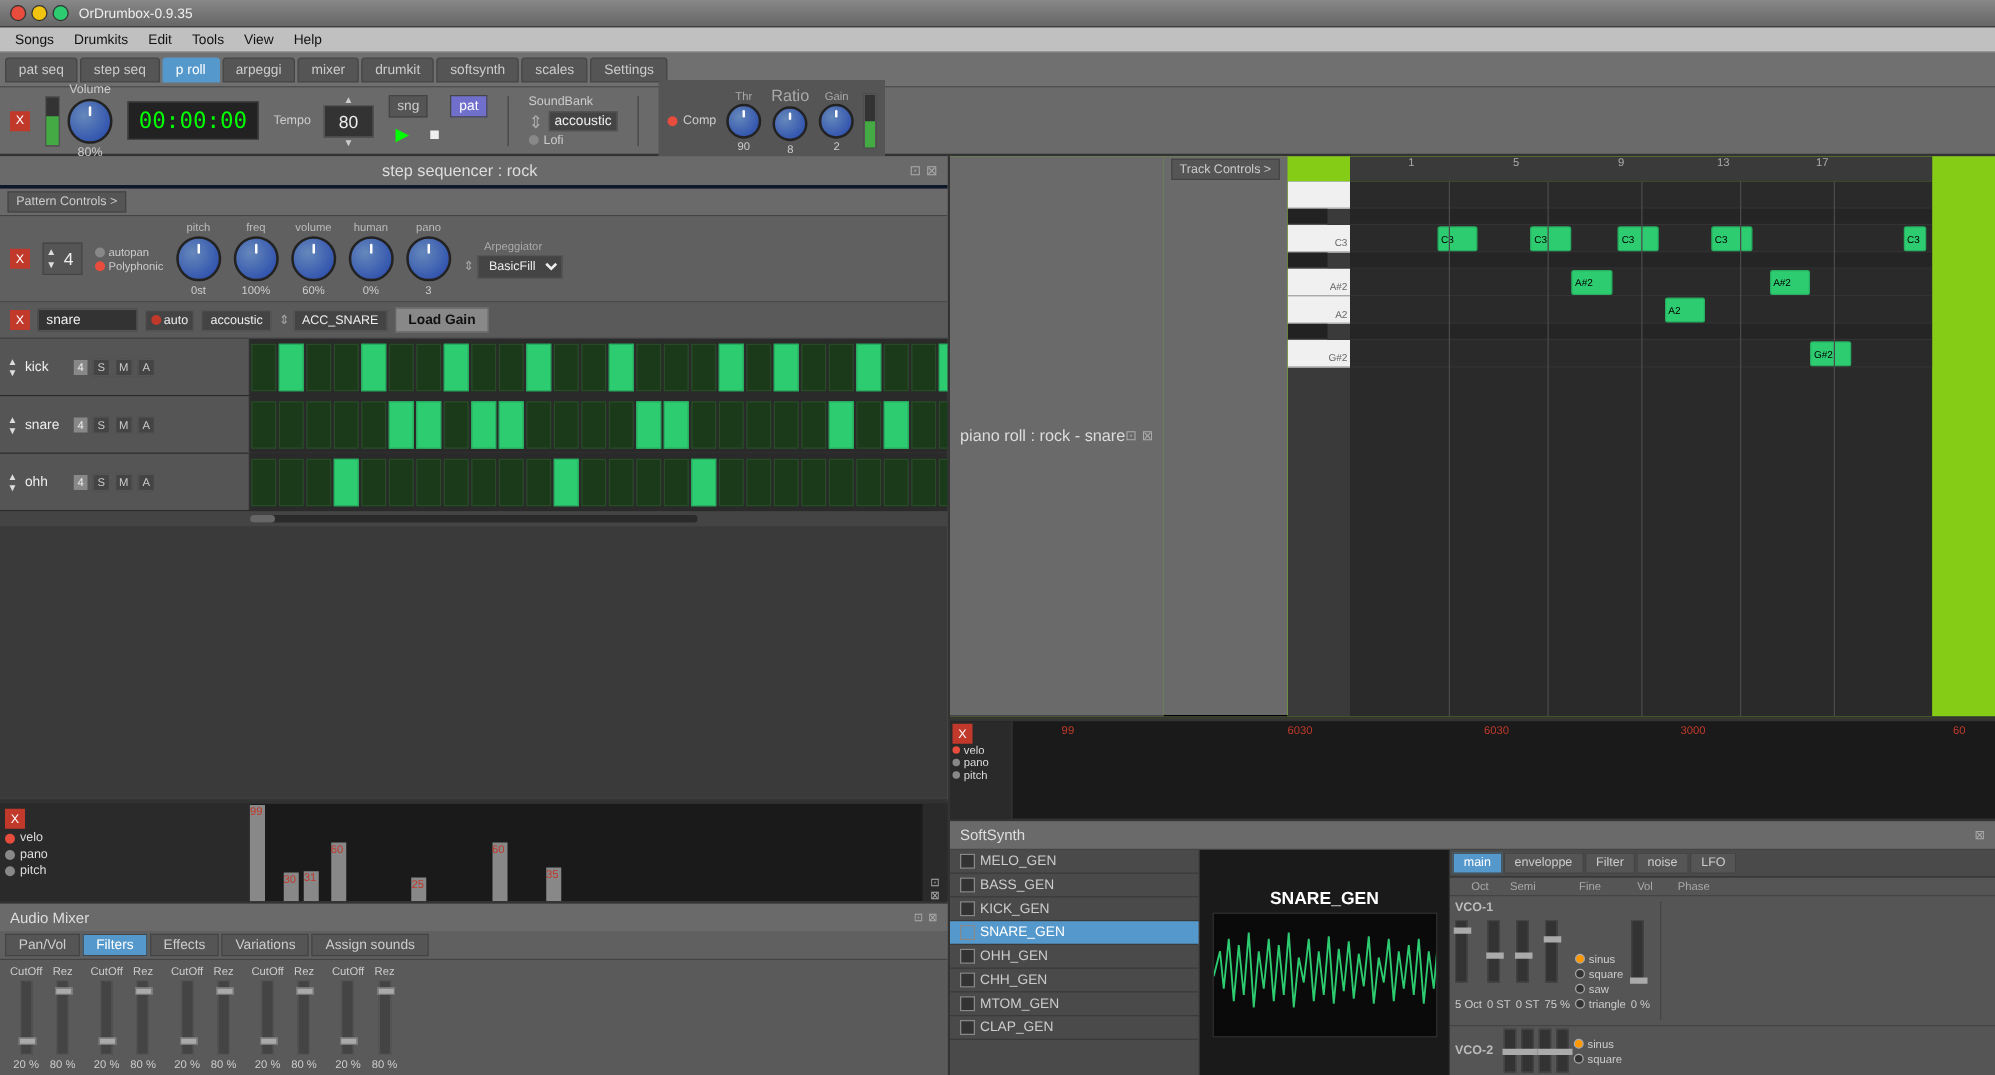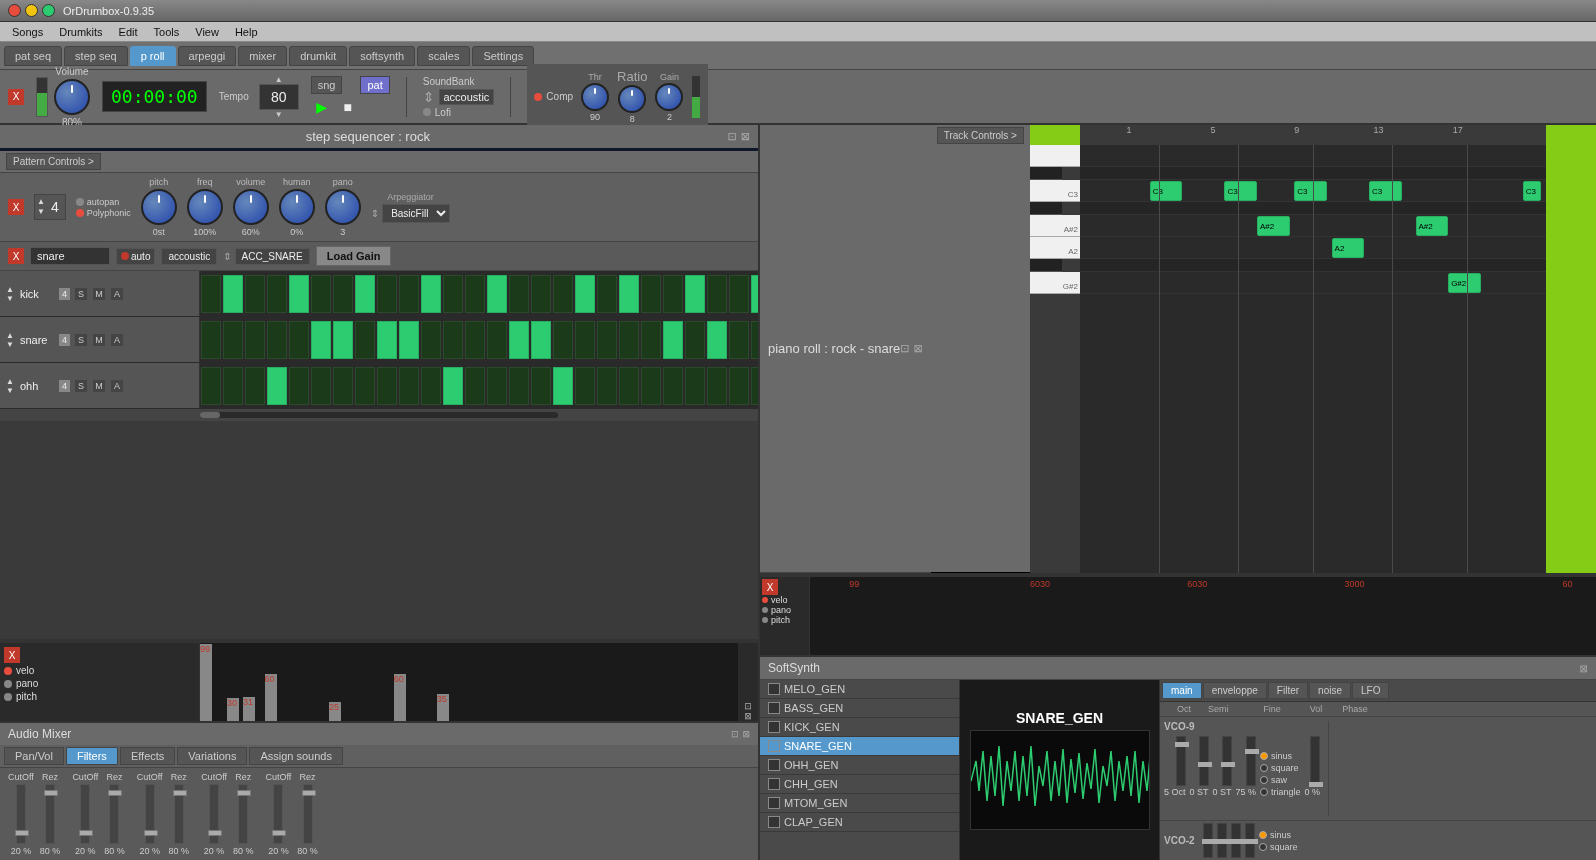--- a/index.html
+++ b/index.html
@@ -153,21 +153,21 @@
     #waveform { width: 180px; height: 100px; background: #0a0a0a; border: 1px solid #333; position: relative; overflow: hidden; }
 
     #synth-params { flex: 1; background: #555; display: flex; flex-direction: column; }
     #synth-param-tabs { display: flex; gap: 1px; padding: 2px; background: #4a4a4a; border-bottom: 1px solid #333; }
     .param-tab { padding: 2px 8px; background: #555; color: #ccc; font-size: 10px; cursor: pointer; border: 1px solid #444; }
     .param-tab.active { background: #5599cc; color: white; }
 
     #synth-param-content { display: flex; padding: 4px; gap: 8px; flex: 1; }
     .vco-section { display: flex; flex-direction: column; gap: 4px; border-right: 1px solid #444; padding-right: 8px; }
     .vco-label { font-size: 10px; color: #bbb; font-weight: bold; }
-    .param-group { display: flex; flex-direction: column; align-items: flex-end; gap: 1px; }
+    .param-group { display: flex; flex-direction: column; align-items: flex-start; gap: 12px; }
     .param-val { font-size: 9px; color: #ccc; }
     .param-slider { width: 10px; height: 50px; background: #333; border: 1px solid #444; position: relative; cursor: pointer; }
     .param-slider-handle { width: 14px; height: 5px; background: #aaa; position: absolute; left: -2px; }
 
     .waveform-options { display: flex; flex-direction: column; gap: 2px; font-size: 9px; color: #ccc; }
     .wave-option { display: flex; align-items: center; gap: 3px; }
     .wave-radio { width: 8px; height: 8px; border-radius: 50%; border: 1px solid #aaa; background: #333; display: inline-block; }
     .wave-radio.selected { background: #f90; }
 
     
@@ -860,21 +860,21 @@
           <div style="display:flex;gap:4px;padding:2px 4px;border-bottom:1px solid #444;">
             <div style="width:40px;font-size:9px;color:#aaa;text-align:center;">Oct</div>
             <div style="width:40px;font-size:9px;color:#aaa;text-align:left;">Semi</div>
             <div style="width:40px;font-size:9px;color:#aaa;text-align:center;">Fine</div>
             <div style="width:40px;font-size:9px;color:#aaa;text-align:center;">Vol</div>
             <div style="width:30px;font-size:9px;color:#aaa;text-align:center;">Phase</div>
           </div>
 
           <div id="synth-param-content">
             <div class="vco-section">
-              <span class="vco-label">VCO-9</span>
+              <span class="vco-label">VCO-1</span>
               <div style="display:flex;gap:4px;align-items:flex-end;">
                 <div class="param-group">
                   <div class="param-slider">
                       <div class="param-slider-handle" style="top:5px;"></div>
                     </div>
                   <span class="param-val">5 Oct</span>
                 </div>
                 <div class="param-group">
                   <div class="param-slider">
                       <div class="param-slider-handle" style="top:25px;"></div>

